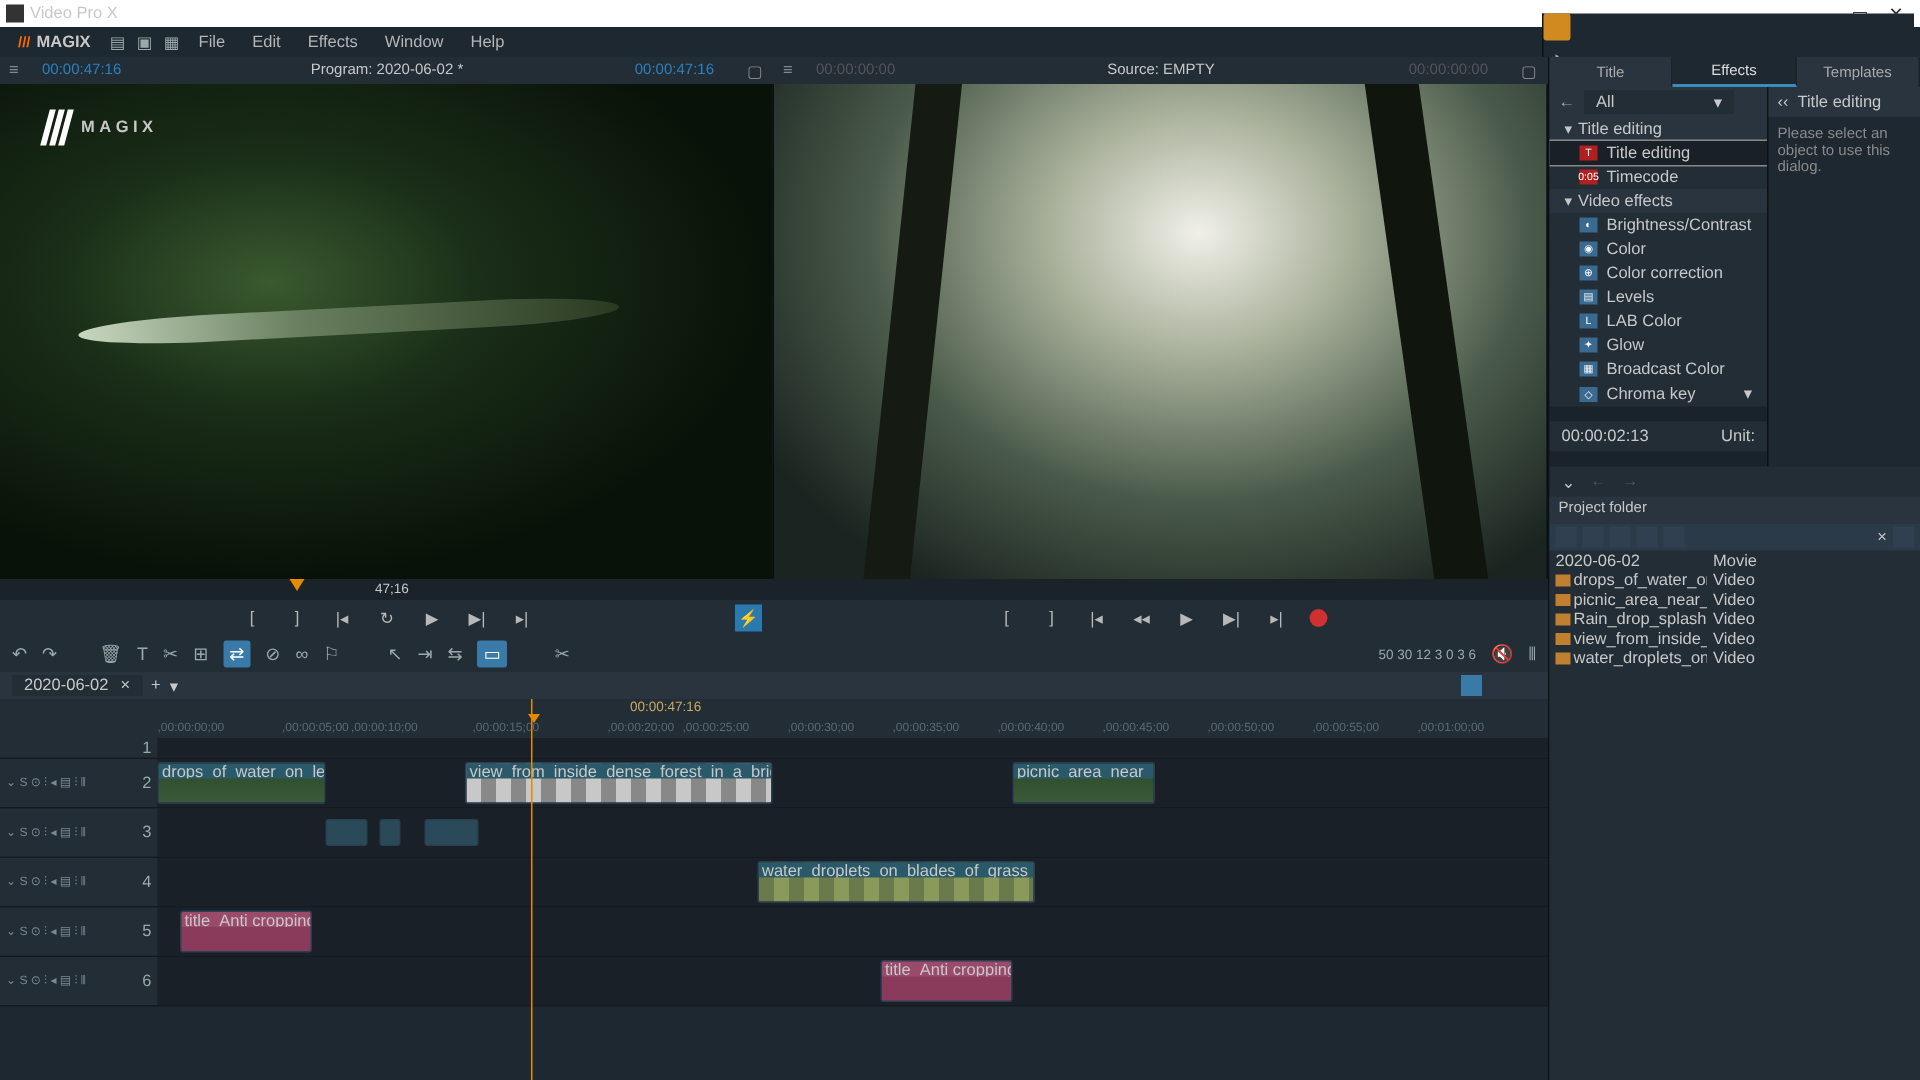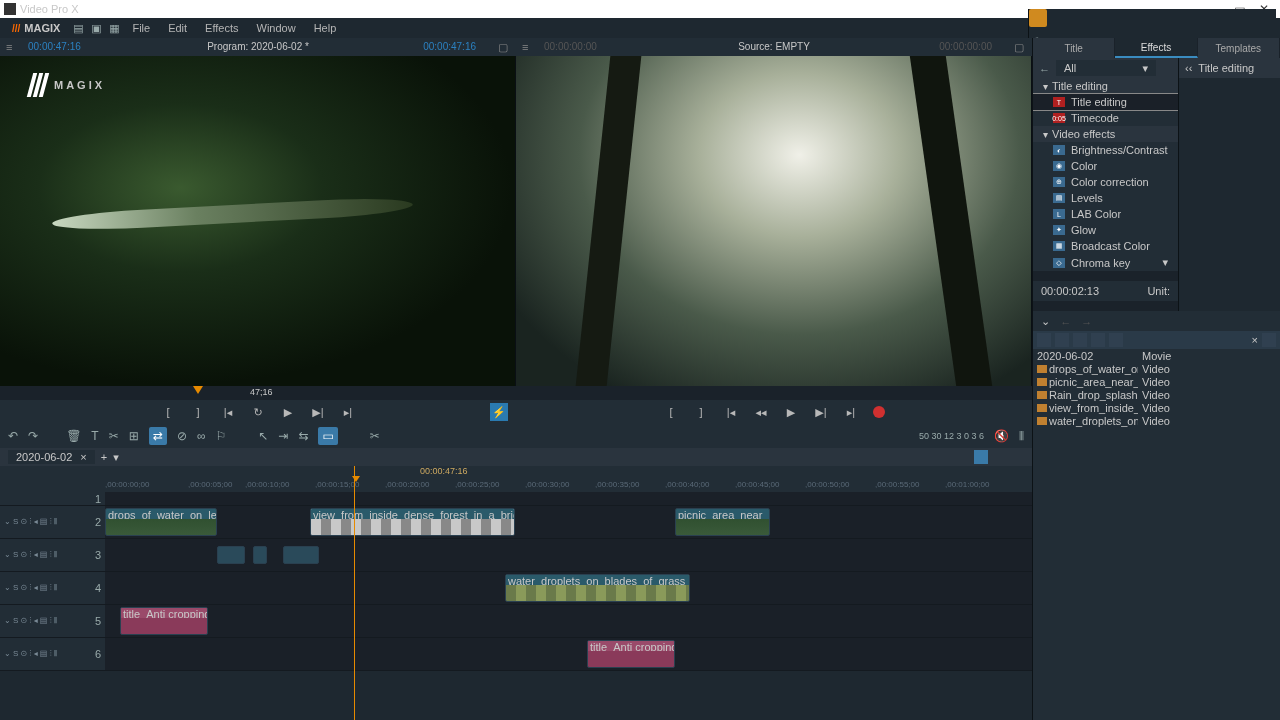--- a/index.html
+++ b/index.html
@@ -232,23 +232,23 @@
       </span>
     </div>
 
     <div class="timeline">
       <div class="playline"></div>
       <div class="ruler">
         <span class="tcpos" style="left:420px">00:00:47:16</span>
         <span class="playhead" style="left:352px"></span>
         <span class="tick" style="left:105px">,00:00:00;00</span>
         <span class="tick" style="left:188px">,00:00:05;00</span>
-        <span class="tick" style="left:245px">,00:00:10;00</span>
+        <span class="tick" style="left:234px">,00:00:10;00</span>
         <span class="tick" style="left:315px">,00:00:15;00</span>
-        <span class="tick" style="left:385px">,00:00:20;00</span>
+        <span class="tick" style="left:405px">,00:00:20;00</span>
         <span class="tick" style="left:455px">,00:00:25;00</span>
         <span class="tick" style="left:525px">,00:00:30;00</span>
         <span class="tick" style="left:595px">,00:00:35;00</span>
         <span class="tick" style="left:665px">,00:00:40;00</span>
         <span class="tick" style="left:735px">,00:00:45;00</span>
         <span class="tick" style="left:805px">,00:00:50;00</span>
         <span class="tick" style="left:875px">,00:00:55;00</span>
         <span class="tick" style="left:945px">,00:01:00;00</span>
       </div>
       <div class="tracks">
@@ -373,30 +373,32 @@
           <span>00:00:02:13</span>
           <span style="margin-left:auto">Unit:</span>
         </div>
         <div class="scroller"></div>
       </div>
       <div style="flex:1;border-left:1px solid #0c1216">
         <div class="tetitle">
           <span>‹‹</span>
           <span>Title editing</span>
         </div>
+        <div class="placeholder">Please select an object to use this dialog.</div>
       </div>
     </div>
 
     <div class="navrow">
       <span>⌄</span>
       <span style="color:#555">←</span>
       <span style="color:#555">→</span>
     </div>
 
     <div class="projfolder" style="flex:1">
+      <div class="pfhdr">Project folder</div>
       <div class="pftb">
         <i></i>
         <i></i>
         <i></i>
         <i></i>
         <i></i>
         <span style="flex:1"></span>
         <span>×</span>
         <i></i>
       </div>

